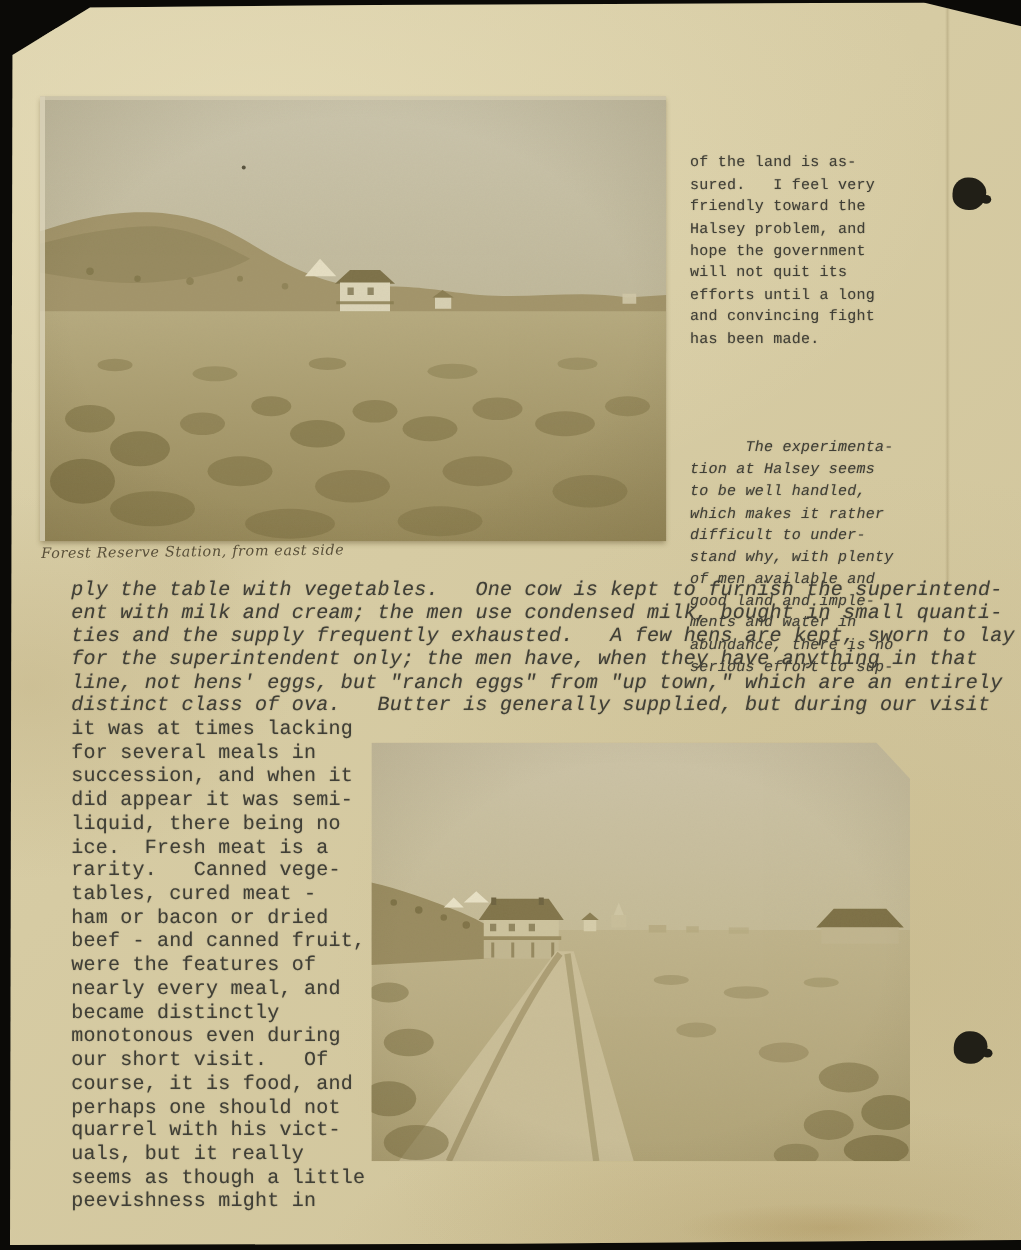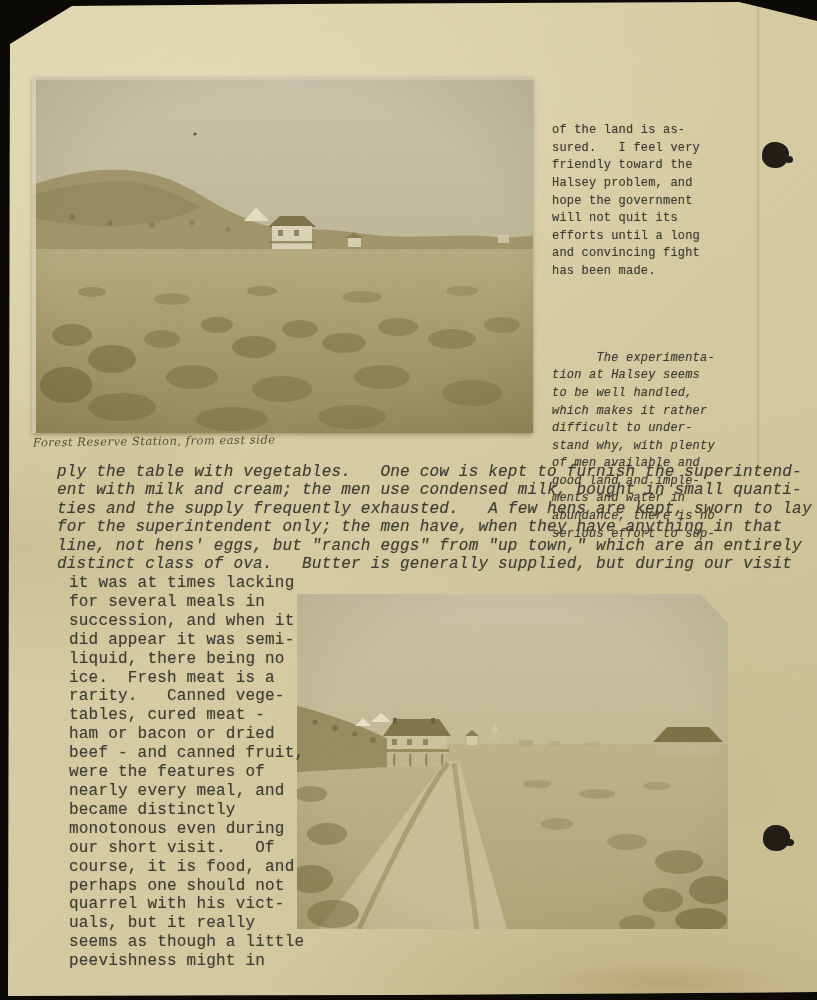--- a/index.html
+++ b/index.html
@@ -51,21 +51,21 @@
 
   
   .typed{
     position:absolute;white-space:pre;color:#403f36;
     letter-spacing:.2px;
     text-shadow:0 0 1px rgba(64,62,52,.45);
   }
   #right-col{left:552px;top:87px;font-size:12px;line-height:17.6px;width:255px;}
   #right-para2{margin-top:34px;font-style:italic;}
   #full-block{left:57px;top:463px;font-size:16px;line-height:18.4px;font-style:italic;}
-  #left-col{left:57px;top:574px;font-size:16px;line-height:18.9px;margin-left:12px;}
+  #left-col{left:57px;top:574px;font-size:16px;line-height:18.9px;}
 
   
   #caption1{
     position:absolute;left:33px;top:434px;
     font-family:"DejaVu Serif",serif;font-style:italic;
     font-size:11.5px;color:#584f39;letter-spacing:.5px;
     transform:rotate(-.7deg);white-space:pre;
   }
 </style>
 </head>

